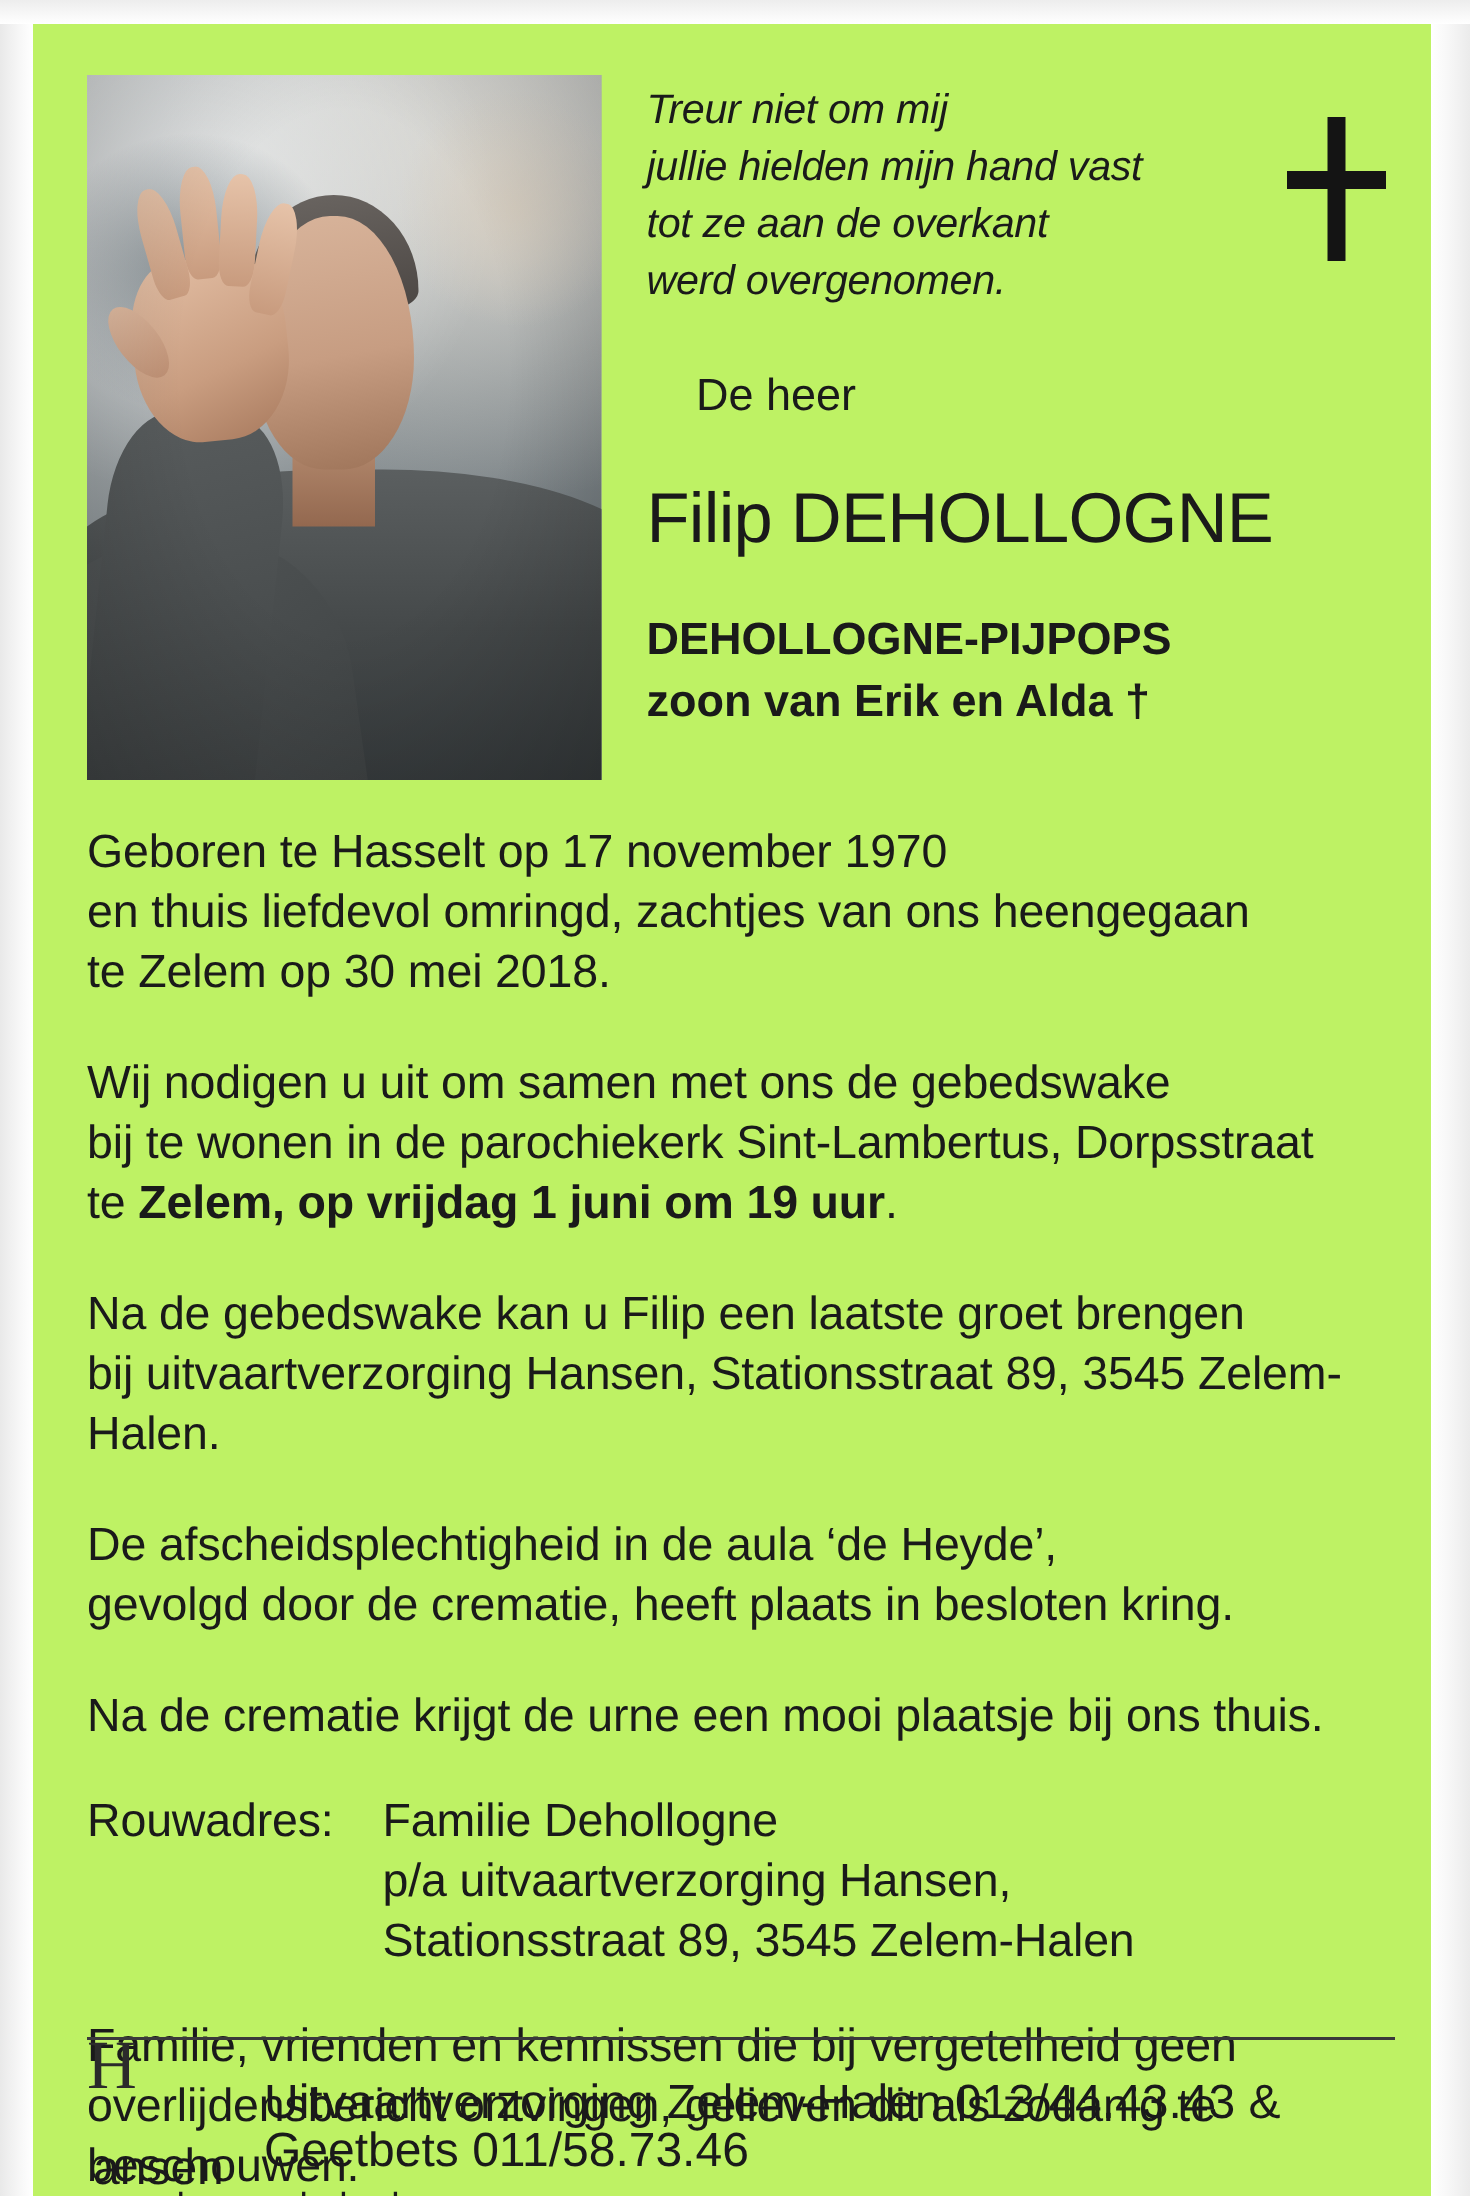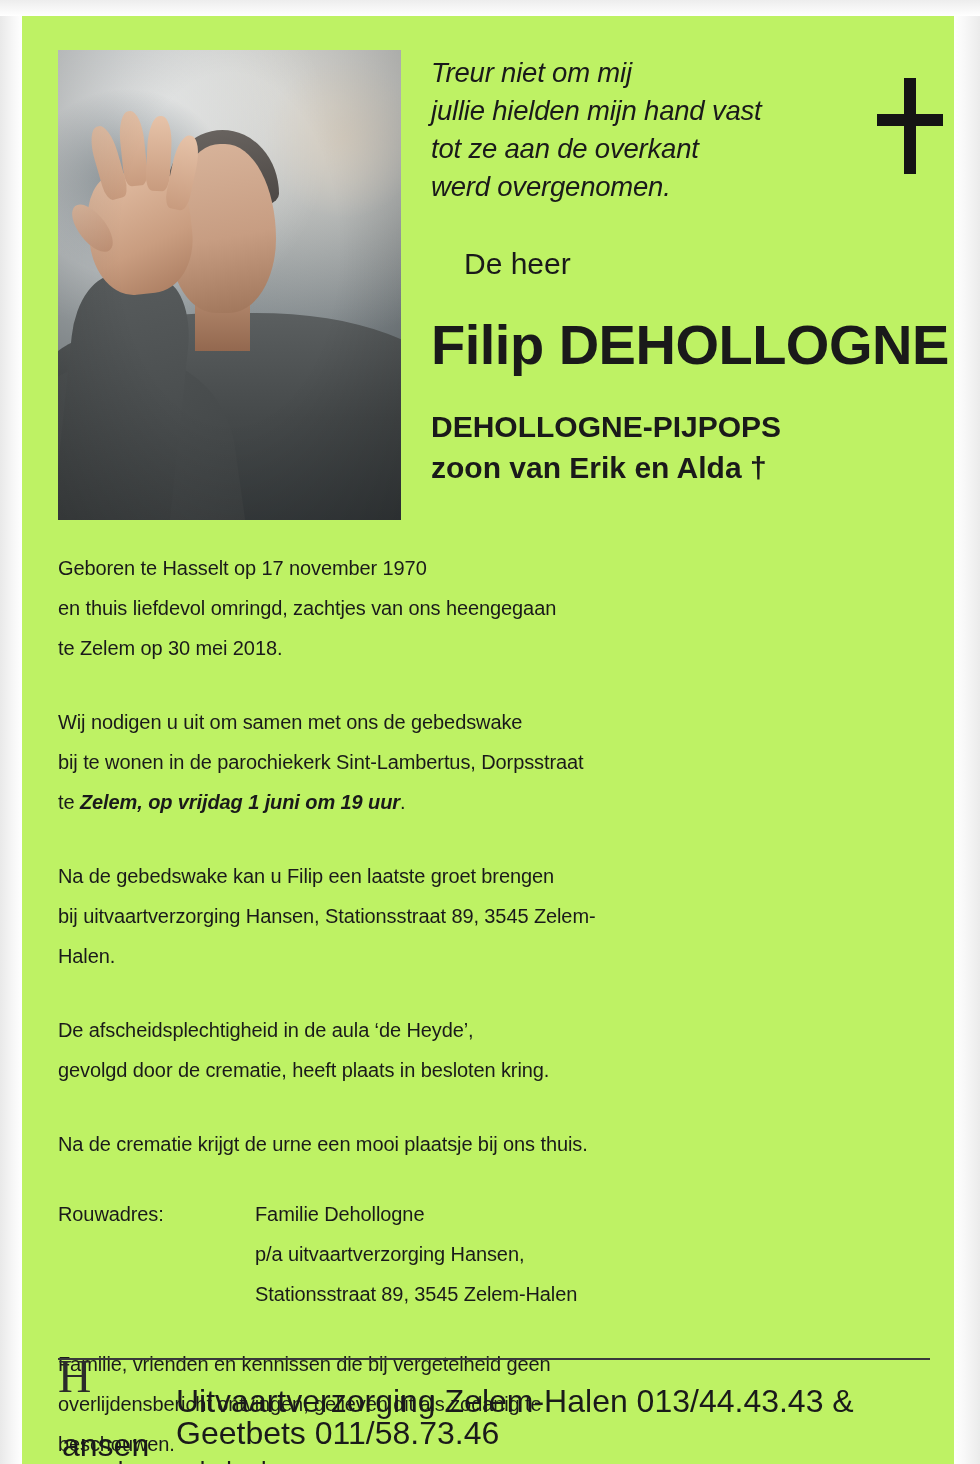--- a/index.html
+++ b/index.html
@@ -214,43 +214,43 @@
     background: #141414;
   }
   .deheer {
     margin-top: 40px;
     font-size: 30px;
     line-height: 36px;
     margin-left: 33px;
   }
   .name {
     margin-top: 32px;
-    font-size: 56px;
-    font-weight: bold;
+    font-size: 47px;
+    font-weight: normal;
     letter-spacing: -0.5px;
     line-height: 62px;
     white-space: nowrap;
   }
   .parents {
     margin-top: 30px;
     font-size: 30px;
     font-weight: bold;
     line-height: 41px;
   }
 
   
   .body {
     margin-top: 28px;
-    font-size: 20px;
+    font-size: 31px;
     line-height: 40px;
     letter-spacing: -0.1px;
   }
   .body p { margin: 0 0 34px 0; }
   .body p.tight { margin-bottom: 30px; }
-  .body b { font-weight: bold; font-style: italic; }
+  .body b { font-weight: bold; }
 
   .address-block {
     display: flex;
     margin: 0 0 30px 0;
   }
   .address-label {
     flex: 0 0 197px;
   }
   .address-lines { flex: 1 1 auto; }
 

